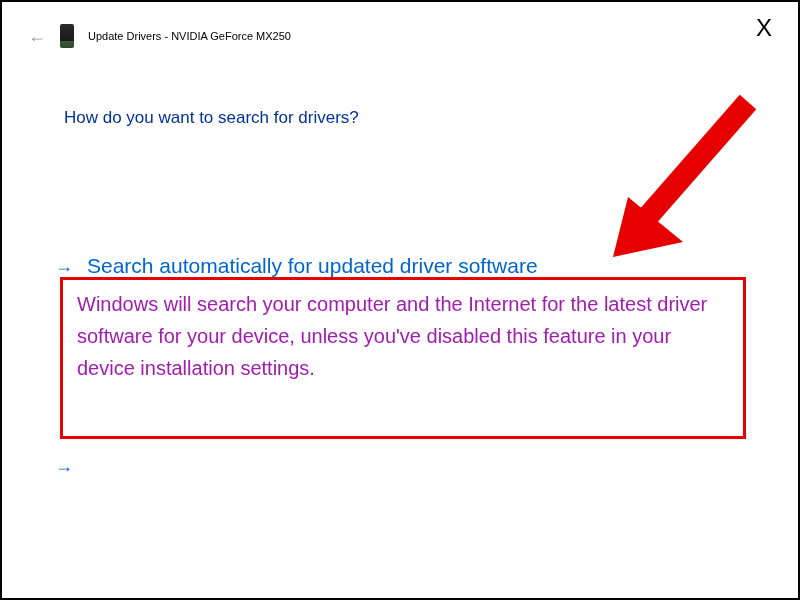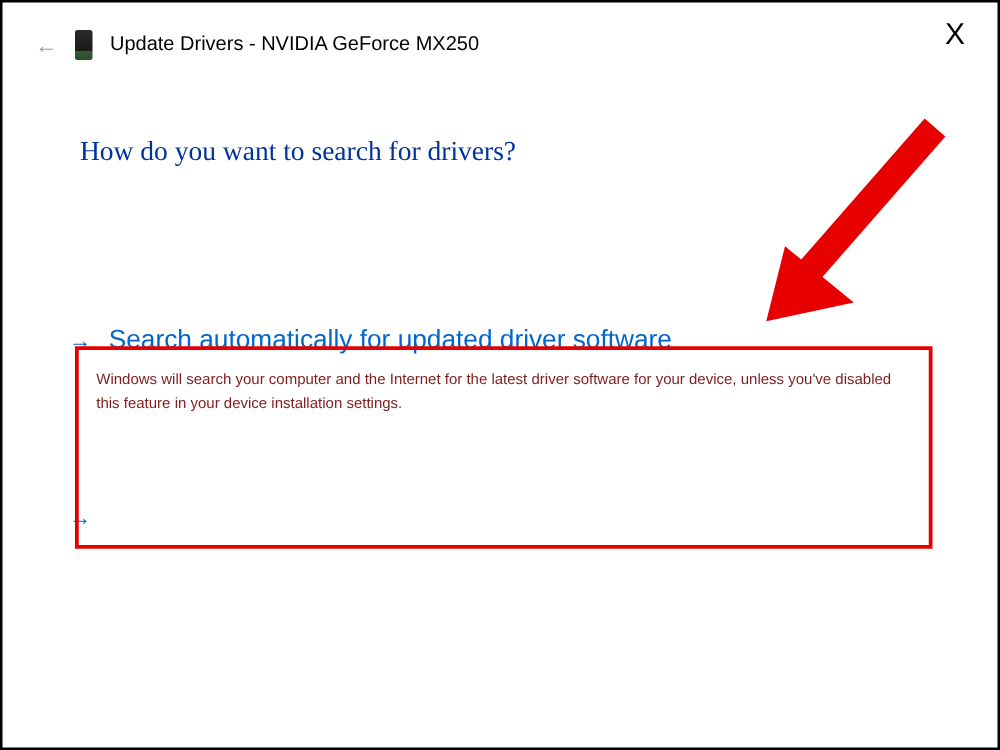--- a/index.html
+++ b/index.html
@@ -38,30 +38,29 @@
       font-weight: 300;
     }
     .device-icon {
       width: 14px;
       height: 24px;
       background: linear-gradient(to bottom, #2a2a2a 0%, #1a1a1a 70%, #3a5a3a 70%, #2a4a2a 100%);
       border-radius: 2px;
       display: inline-block;
     }
     .header-title {
-      font-size: 16px;
+      font-size: 11px;
       color: #000;
       font-weight: 400;
     }
     .main-heading {
       color: #003399;
-      font-size: 22px;
+      font-size: 17px;
       font-weight: 400;
       margin: 60px 0 0 62px;
-      font-family: Liberation Serif, serif;
     }
     .highlight-box {
       position: absolute;
       left: 58px;
       width: 686px;
       border: 3px solid #e60000;
       pointer-events: none;
     }
     .highlight-1 {
       top: 275px;
@@ -97,22 +96,22 @@
       margin-left: -22px;
       width: 22px;
     }
     .option-title {
       color: #0066cc;
       font-size: 21px;
       font-weight: 400;
       text-align: right;
     }
     .option-desc {
-      color: #7f1d1d;
-      font-size: 12px;
+      color: #a21caf;
+      font-size: 20px;
       margin-top: 10px;
       line-height: 1.6;
       max-width: 640px;
     }
   </style>
 </head>
 <body>
 
 <div class="close-btn">X</div>
 

